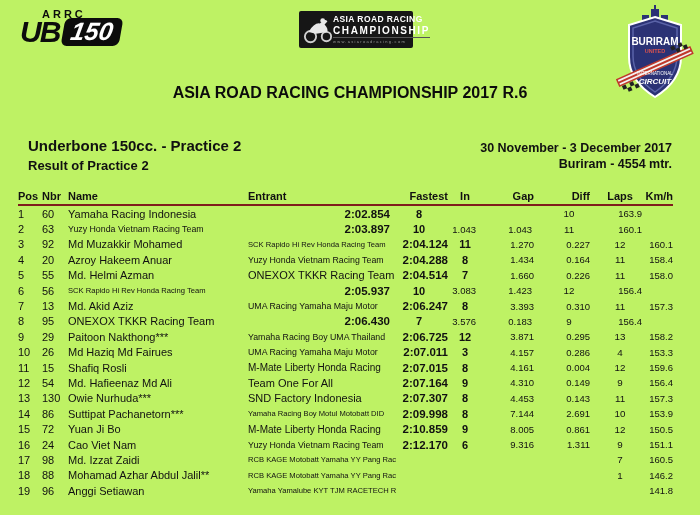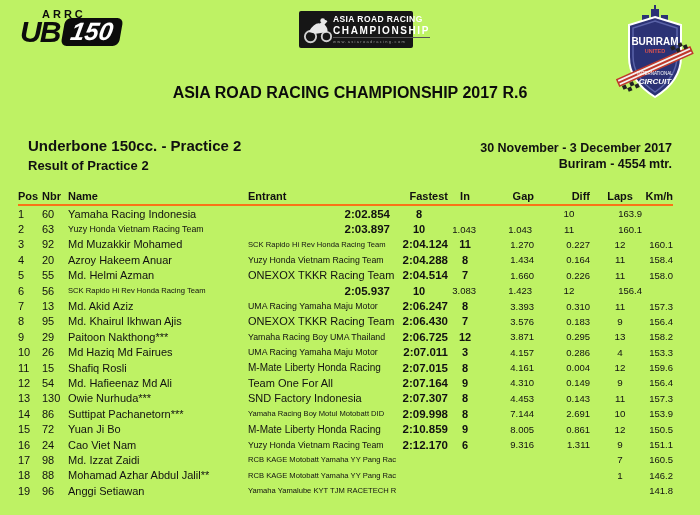--- a/index.html
+++ b/index.html
@@ -34,21 +34,21 @@
   .session-left .l1 { font-size:15px; font-weight:bold; }
   .session-left .l2 { font-size:13px; font-weight:bold; margin-top:4px; }
   .session-right { position:absolute; right:28px; top:141px; text-align:right; }
   .session-right .l1 { font-size:12.5px; font-weight:bold; }
   .session-right .l2 { font-size:12.5px; font-weight:bold; margin-top:2px; }
 
   
   .results { position:absolute; left:18px; top:188px; width:655px; }
   .trow { display:grid; grid-template-columns:24px 26px 180px 142px 58px 34px 58px 58px 44px 31px;
           align-items:center; height:15.4px; }
-  .thead { height:18px; border-bottom:2px solid #f97316; font-weight:bold; font-size:11px; }
+  .thead { height:18px; border-bottom:2px solid #7f1d1d; font-weight:bold; font-size:11px; }
   .c { white-space:nowrap; overflow:visible; }
   .c-pos { text-align:left; font-size:11px; }
   .c-nbr { text-align:left; font-size:11px; }
   .c-name { text-align:left; font-size:11px; }
   .c-entrant { text-align:left; font-size:11px; }
   .c-entrant.m { font-size:10px; }
   .c-entrant.s { font-size:8.8px; }
   .c-entrant.xs { font-size:7.6px; }
   .c-fastest { text-align:right; font-size:11.5px; font-weight:bold; }
   .c-in { text-align:center; font-size:11px; font-weight:bold; }
@@ -224,21 +224,20 @@
     <div class="c c-in">8</div>
     <div class="c c-gap">3.393</div>
     <div class="c c-diff">0.310</div>
     <div class="c c-laps">11</div>
     <div class="c c-kmh">157.3</div>
   </div>
 
   <div class="trow">
     <div class="c c-pos">8</div>
     <div class="c c-nbr">95</div>
-    <div class="c c-name">Md. Khairul Ikhwan Ajis</div>
     <div class="c c-entrant">ONEXOX TKKR Racing Team</div>
     <div class="c c-fastest">2:06.430</div>
     <div class="c c-in">7</div>
     <div class="c c-gap">3.576</div>
     <div class="c c-diff">0.183</div>
     <div class="c c-laps">9</div>
     <div class="c c-kmh">156.4</div>
   </div>
 
   <div class="trow">

